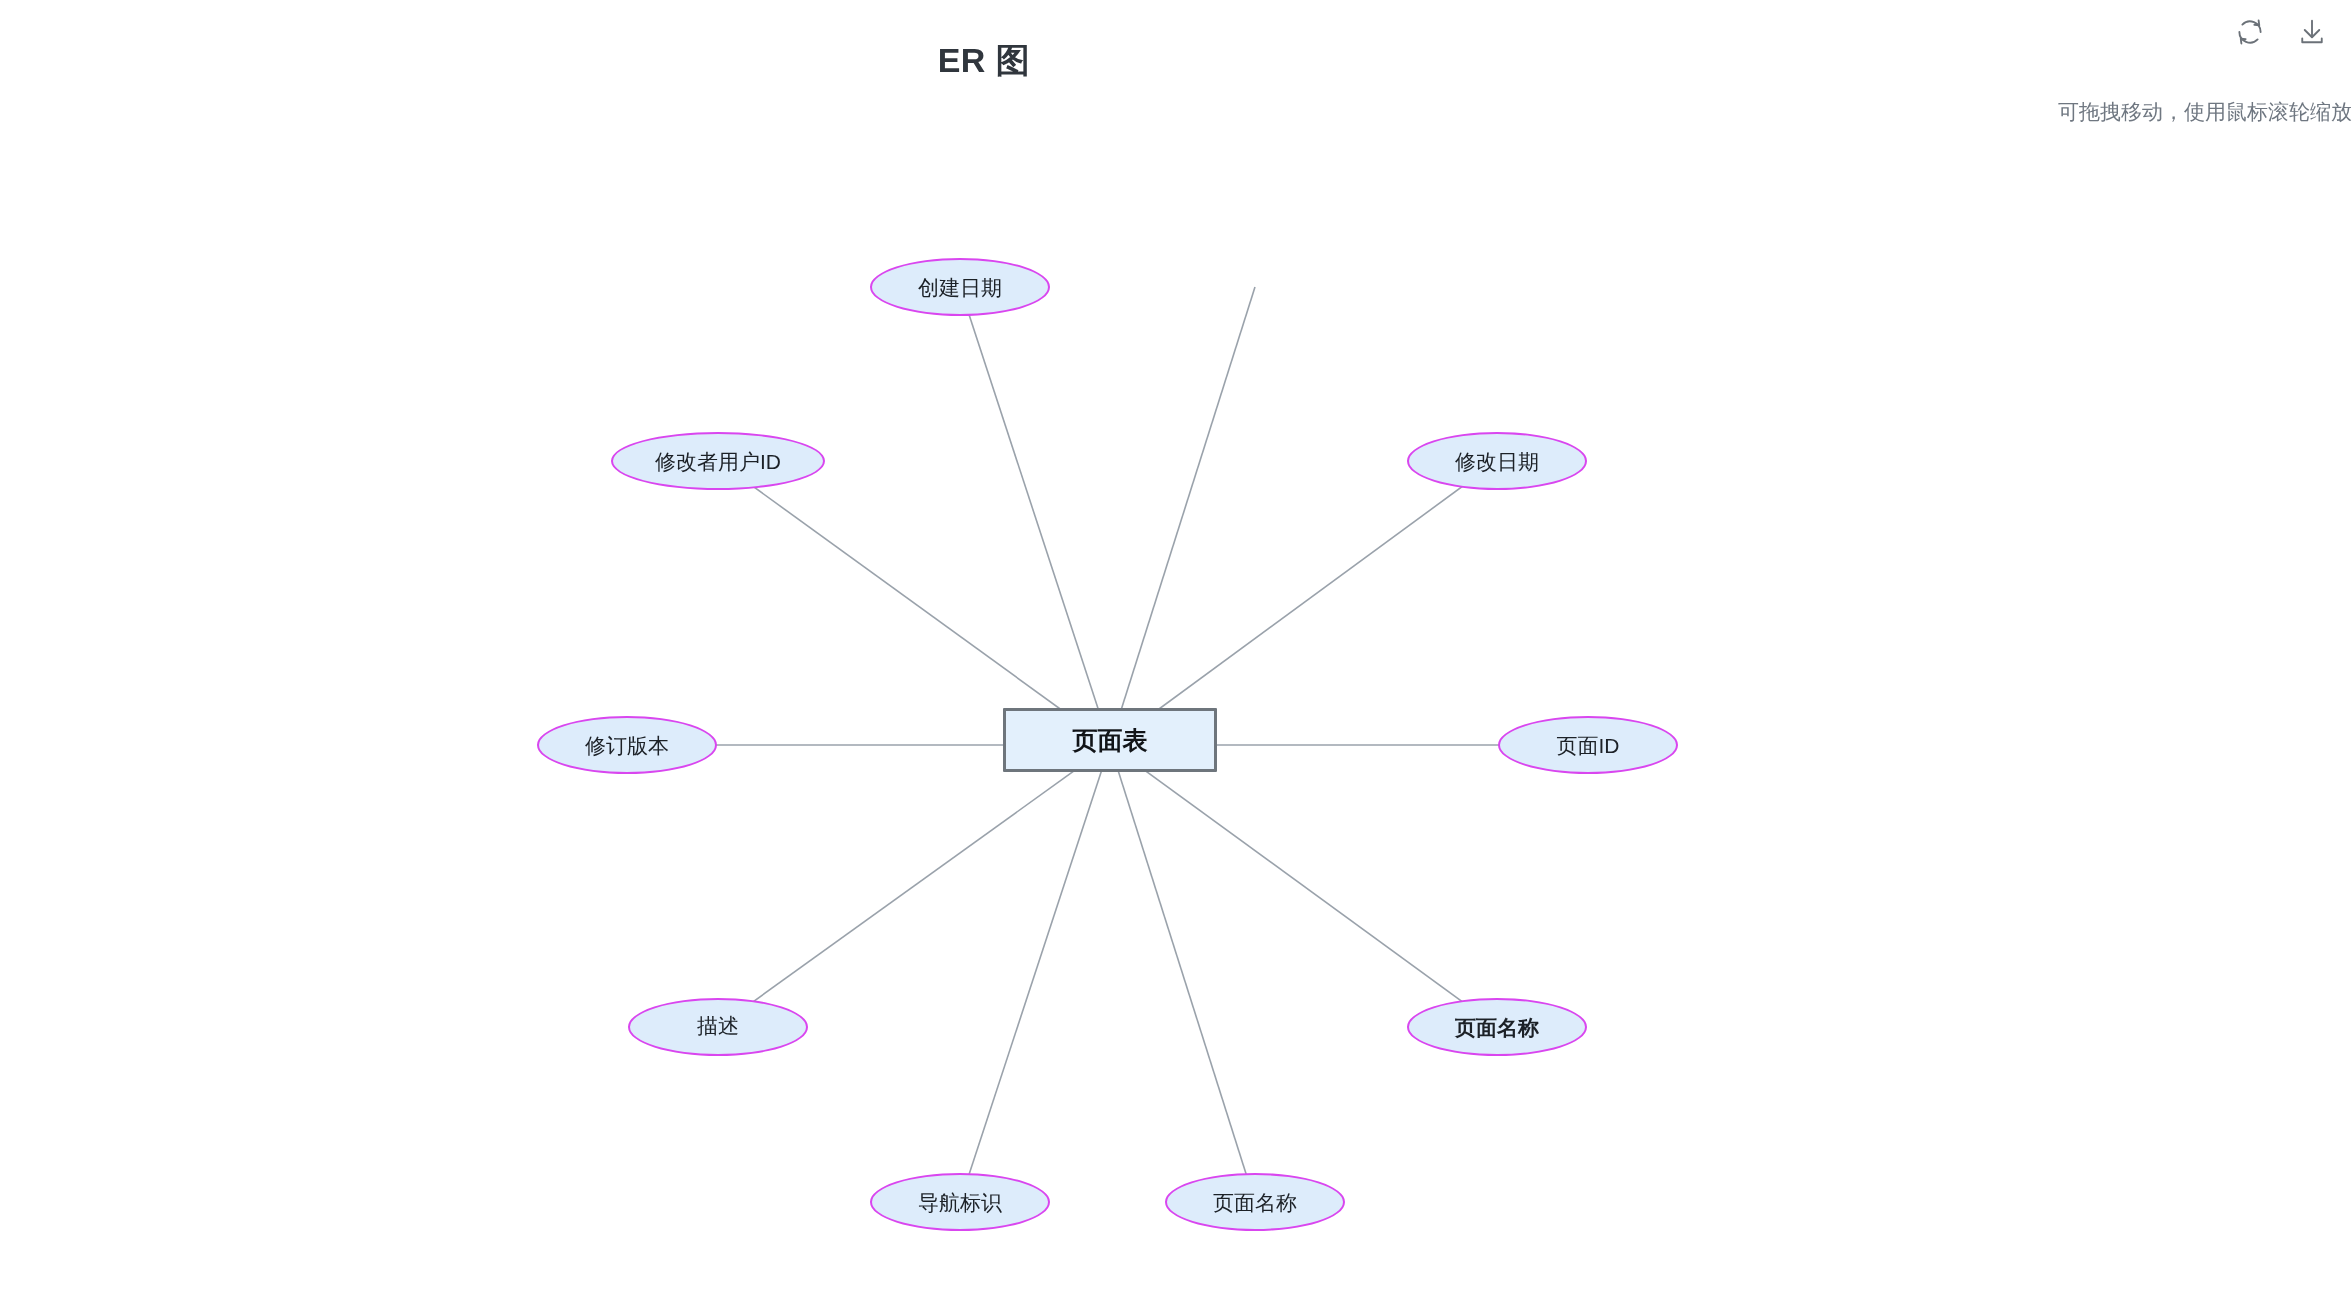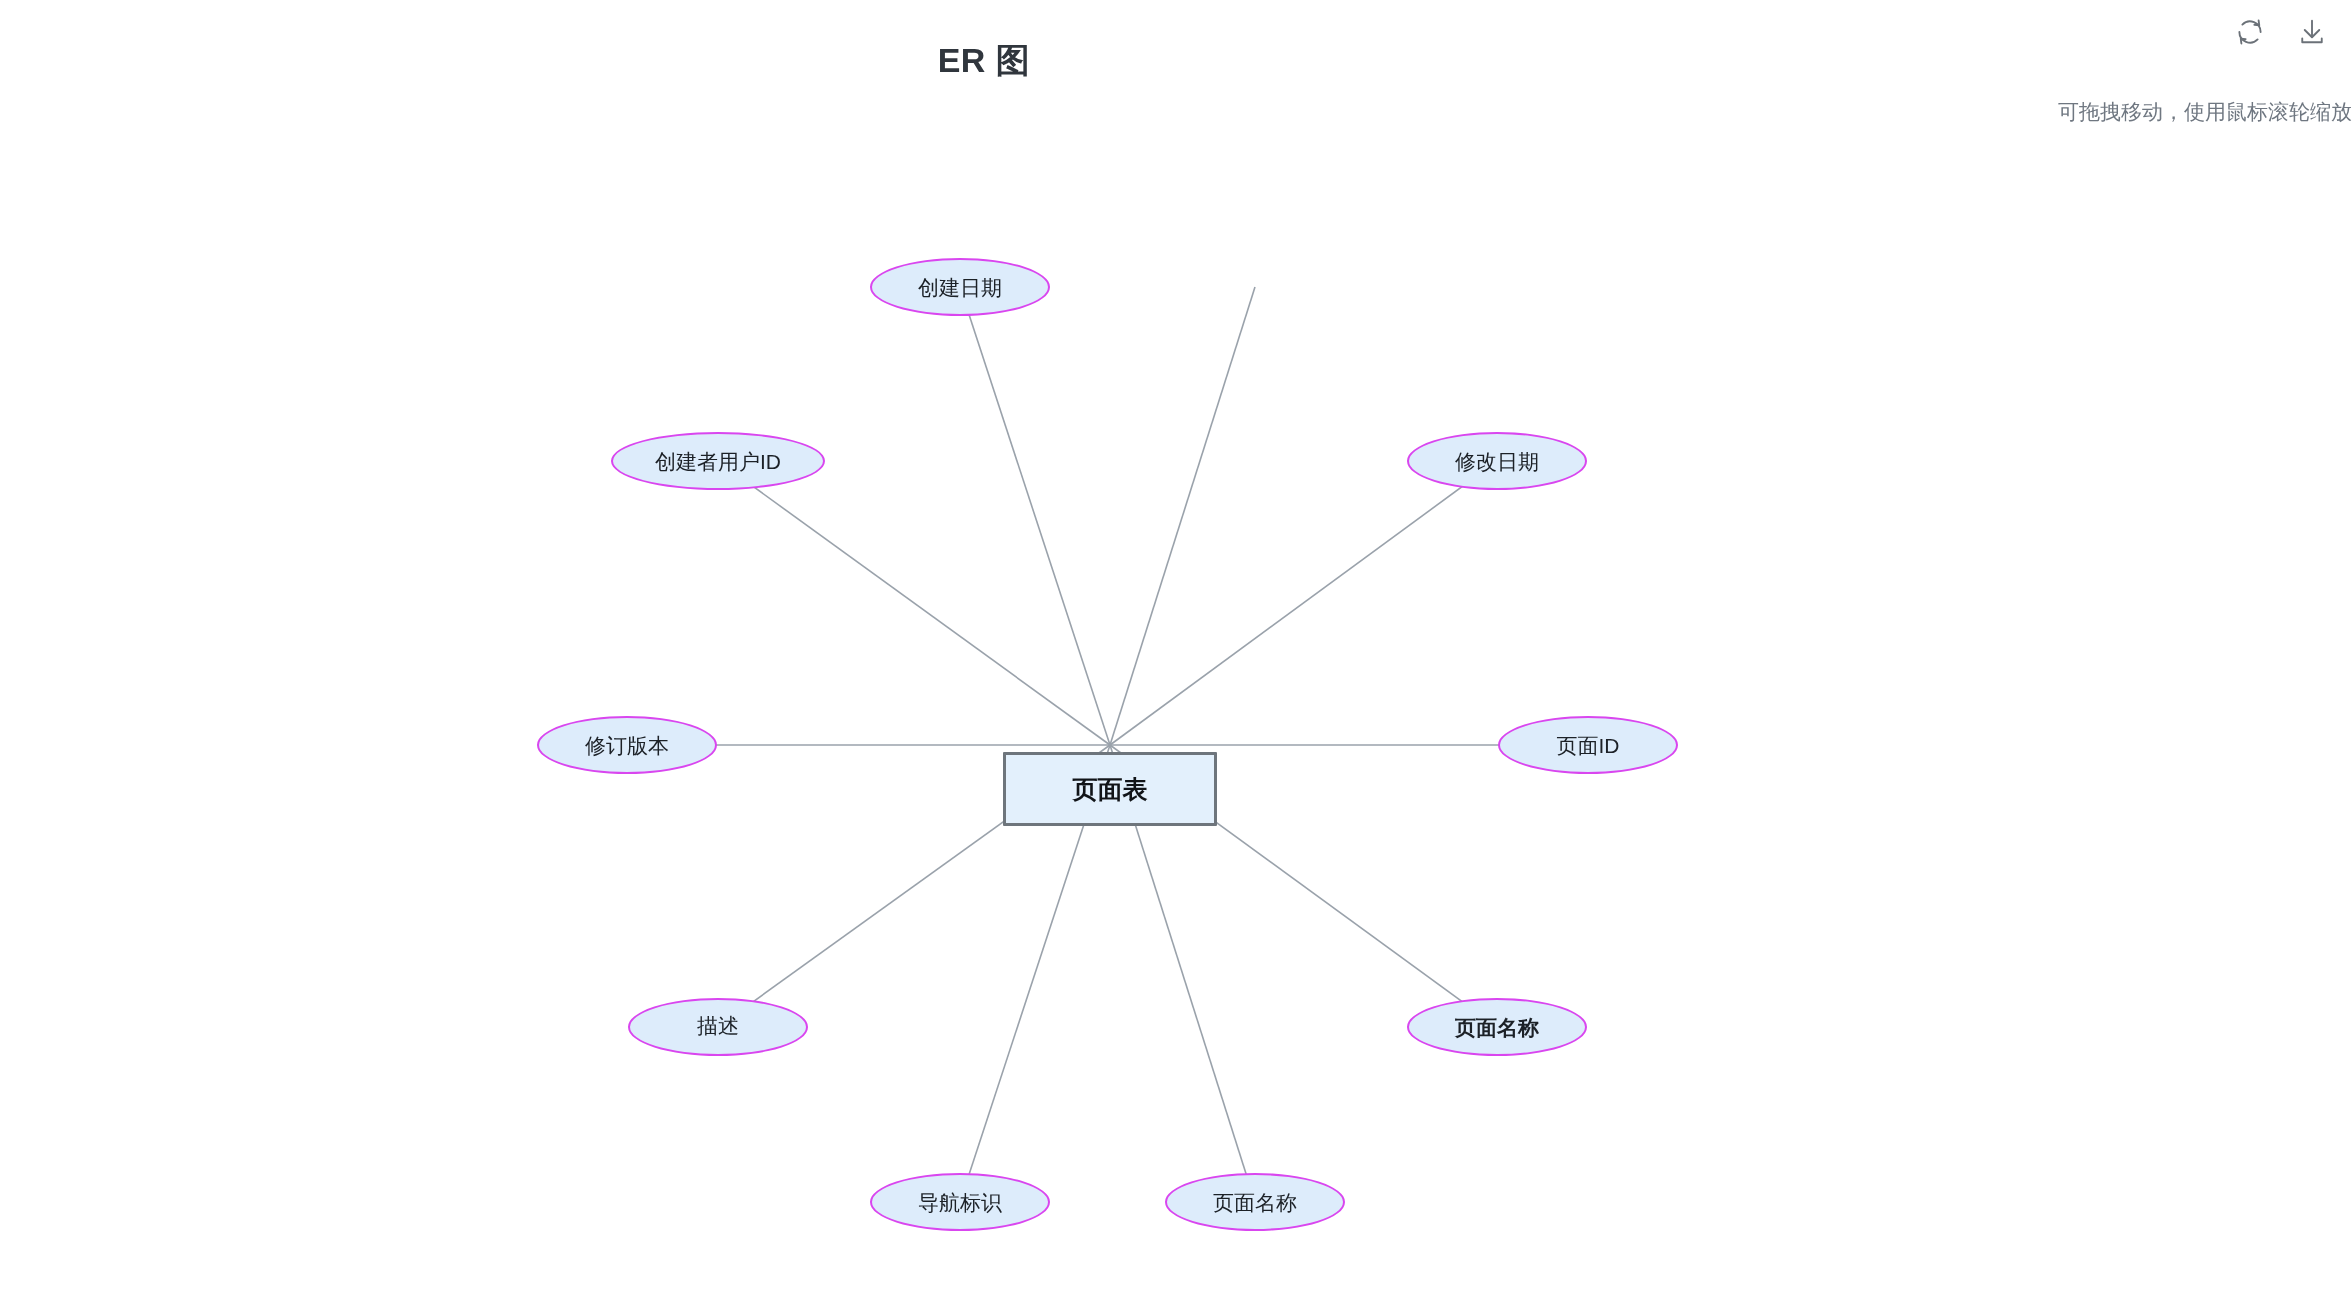--- a/index.html
+++ b/index.html
@@ -160,21 +160,21 @@
       <line x1="1110" y1="745" x2="718" y2="1027" stroke="#9aa2ab" stroke-width="1.6"></line>
       <line x1="1110" y1="745" x2="1497" y2="1027" stroke="#9aa2ab" stroke-width="1.6"></line>
       <line x1="1110" y1="745" x2="960" y2="1202" stroke="#9aa2ab" stroke-width="1.6"></line>
       <line x1="1110" y1="745" x2="1255" y2="1202" stroke="#9aa2ab" stroke-width="1.6"></line>
     </svg>
 
 <div class="node attribute-node" style="left: 870px; top: 258px; width: 180px; height: 58px;">
       <span class="node-label">创建日期</span>
     </div>
     <div class="node attribute-node" style="left: 610.54px; top: 432px; width: 214.92px; height: 58px;">
-      <span class="node-label">创建者用户ID</span>
+      <span class="node-label">修改者用户ID</span>
     </div>
     <div class="node attribute-node" style="left: 1407px; top: 432px; width: 180px; height: 58px;">
       <span class="node-label">修改日期</span>
     </div>
     <div class="node attribute-node" style="left: 537px; top: 716px; width: 180px; height: 58px;">
       <span class="node-label">修订版本</span>
     </div>
     <div class="node attribute-node" style="left: 1498px; top: 716px; width: 180px; height: 58px;">
       <span class="node-label">页面ID</span>
     </div>
@@ -183,16 +183,16 @@
     </div>
     <div class="node attribute-node" style="left: 1407px; top: 998px; width: 180px; height: 58px; font-weight: bold;">
       <span class="node-label">页面名称</span>
     </div>
     <div class="node attribute-node" style="left: 870px; top: 1173px; width: 180px; height: 58px;">
       <span class="node-label">导航标识</span>
     </div>
     <div class="node attribute-node" style="left: 1165px; top: 1173px; width: 180px; height: 58px;">
       <span class="node-label">页面名称</span>
     </div>
-    <div class="node entity-node" style="left: 1003px; top: 752px; width: 214px; height: 74px; justify-content: center;">
+    <div class="node entity-node" style="left: 1003px; top: 708px; width: 214px; height: 64px; justify-content: center;">
       <span class="node-label">页面表</span>
     </div>
   </div>
 
 </body></html>

